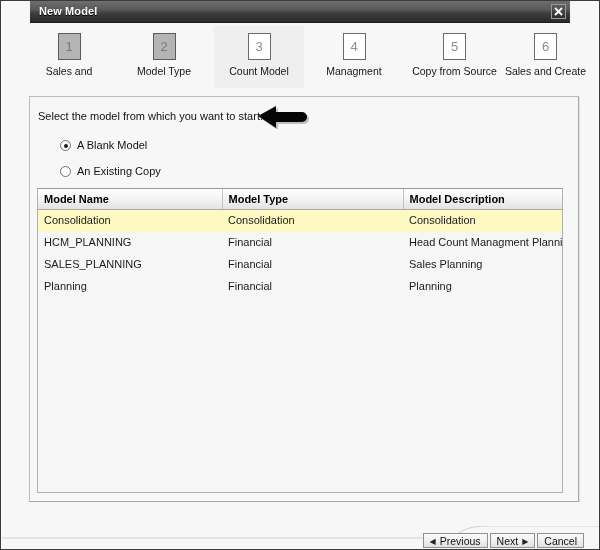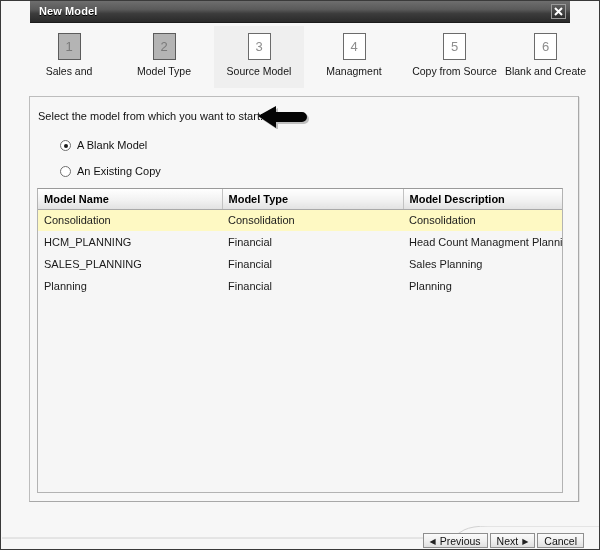--- a/index.html
+++ b/index.html
@@ -273,36 +273,36 @@
       <div class="step-label">Sales and</div>
     </div>
 
     <div class="step done" style="left:117px;width:90px;">
       <div class="step-num">2</div>
       <div class="step-label">Model Type</div>
     </div>
 
     <div class="step active" style="left:212px;width:90px;">
       <div class="step-num">3</div>
-      <div class="step-label">Source Model</div>
+      <div class="step-label">Count Model</div>
     </div>
 
     <div class="step" style="left:307px;width:90px;">
       <div class="step-num">4</div>
       <div class="step-label">Managment</div>
     </div>
 
     <div class="step" style="left:400px;width:105px;">
       <div class="step-num">5</div>
       <div class="step-label">Copy from Source</div>
     </div>
 
     <div class="step" style="left:491px;width:105px;">
       <div class="step-num">6</div>
-      <div class="step-label">Blank and Create</div>
+      <div class="step-label">Sales and Create</div>
     </div>
 
   </div>
 
   <div class="panel">
 
     <div class="prompt">Select the model from which you want to start:</div>
 
     <div class="arrow-annot">
       <svg width="56" height="26" viewBox="0 0 56 26">

